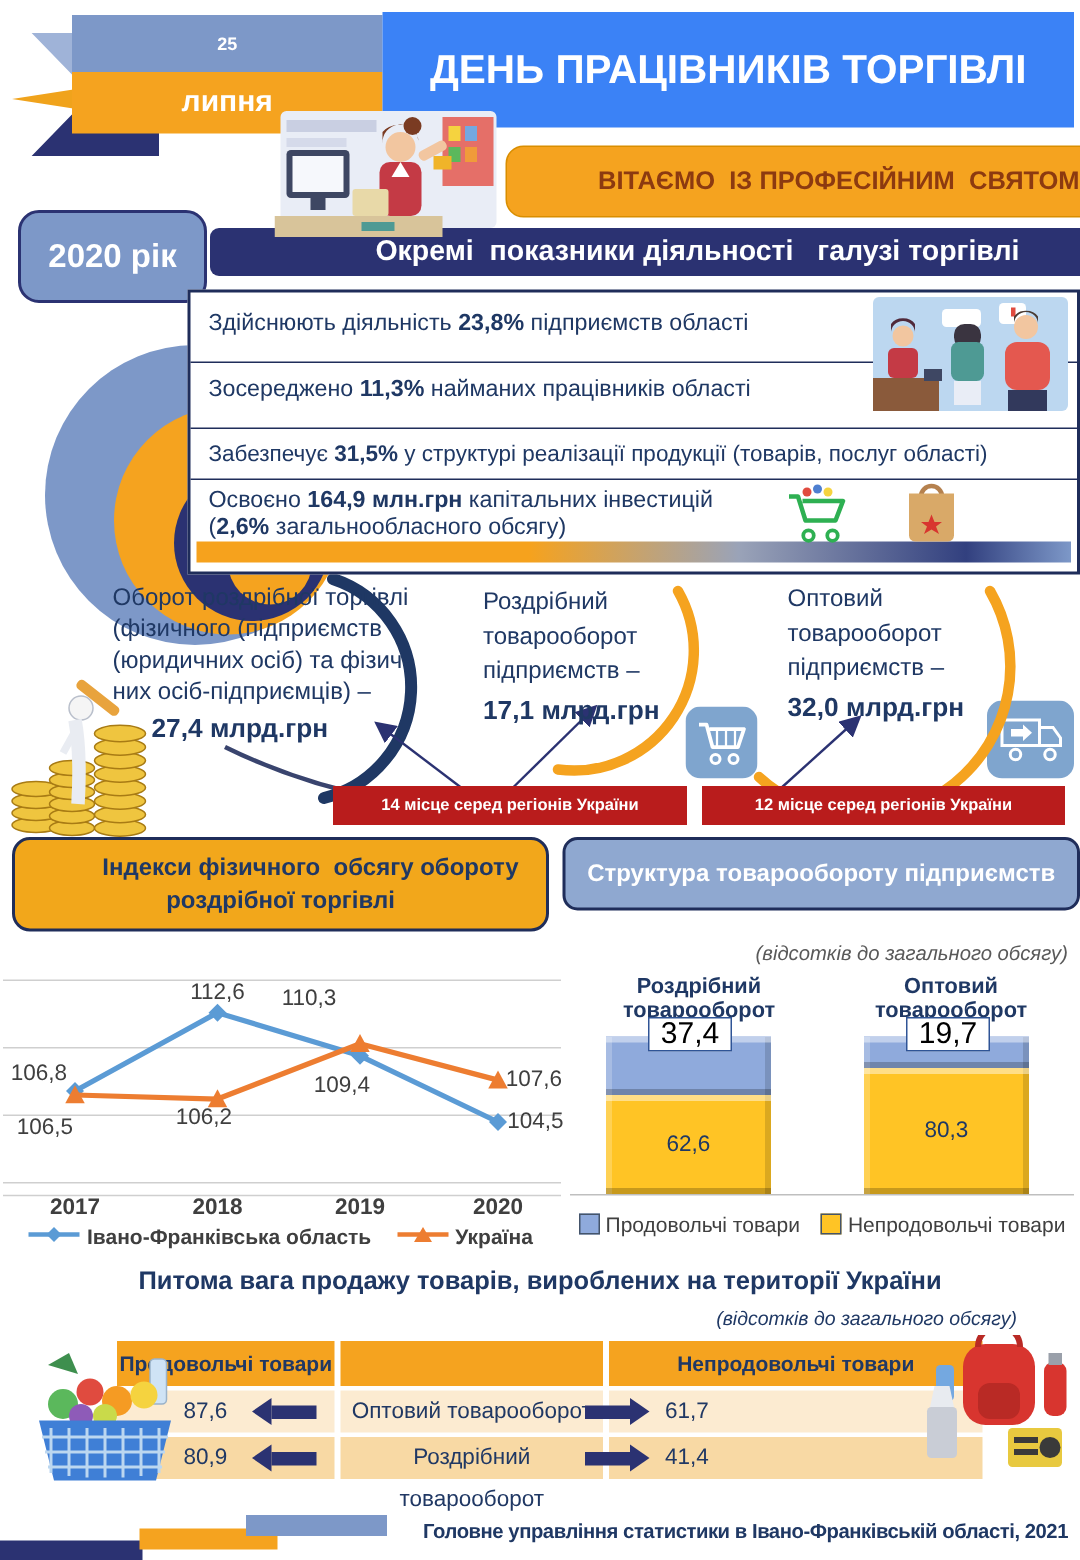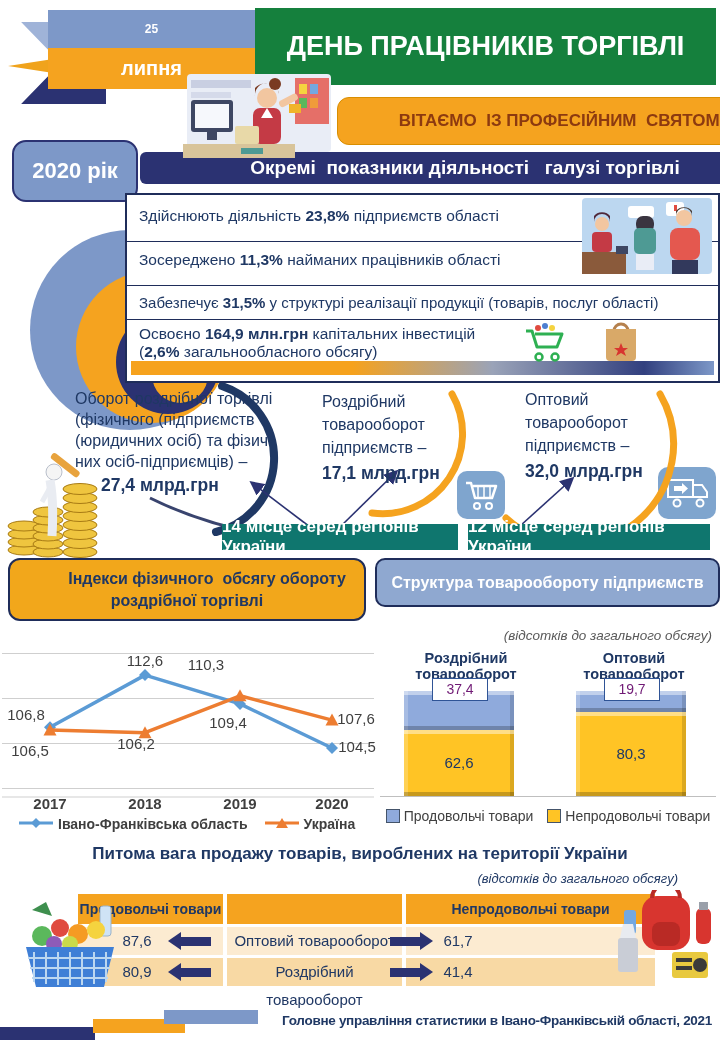--- a/index.html
+++ b/index.html
@@ -5,21 +5,21 @@
   html,body{margin:0;padding:0;background:#fff;}
   #page{position:relative;width:720px;height:1040px;overflow:hidden;background:#fff;
         font-family:"Liberation Sans",sans-serif;color:#1F3864;}
   .abs{position:absolute;}
   .ws-pre{white-space:pre;padding-left:40px;}
   
   .bar-day{left:48px;top:10px;width:207px;height:38px;background:#7D98C8;color:#fff;
            font-weight:bold;font-size:12px;text-align:center;line-height:38px;}
   .bar-month{left:48px;top:48px;width:207px;height:41px;background:#F5A31F;color:#fff;
            font-weight:bold;font-size:20px;text-align:center;line-height:41px;}
-  .title-box{left:255px;top:8px;width:461px;height:77px;background:#15803d;color:#fff;
+  .title-box{left:255px;top:8px;width:461px;height:77px;background:#3b82f6;color:#fff;
            font-weight:bold;font-size:27px;display:flex;align-items:center;justify-content:center;}
   .banner{left:337px;top:97px;width:368px;height:46px;background:#F5A31F;border:1px solid #D98E00;
            border-radius:12px;color:#8C3A10;font-weight:bold;font-size:17px;
            display:flex;align-items:center;justify-content:center;}
   .section-bar{left:140px;top:152px;width:570px;height:32px;background:#2B3272;border-radius:6px;
            color:#fff;font-weight:bold;font-size:19px;display:flex;align-items:center;justify-content:center;}
   .year-badge{left:12px;top:140px;width:122px;height:58px;background:#7D98C8;border:2px solid #2B3272;
            border-radius:14px;color:#fff;font-weight:bold;font-size:22px;display:flex;align-items:center;justify-content:center;}
   
   .circ{position:absolute;border-radius:50%;}
@@ -34,22 +34,22 @@
   .sep{position:absolute;left:0;width:100%;height:1px;background:#1F2D5A;}
   .grad-bar{position:absolute;left:4px;right:4px;top:166px;height:14px;
      background:linear-gradient(90deg,#F6A21D 0%,#F6A21D 38%,#9AA3B8 62%,#32407F 88%,#7D98C8 100%);}
   
   .tb{position:absolute;color:#1F3864;font-size:16px;line-height:21px;z-index:3;}
   .tb .val{font-weight:bold;font-size:17.5px;margin-top:3px;}
   .tb1{left:75px;top:388px;width:238px;}
   .tb1 .val{padding-left:26px;}
   .tb2{left:322px;top:390px;width:140px;line-height:23px;}
   .tb3{left:525px;top:388px;width:145px;line-height:23px;}
-  .rank-badge{position:absolute;height:26px;background:#0f766e;color:#fff;font-weight:bold;
-     font-size:17px;display:flex;align-items:center;justify-content:center;z-index:4;}
+  .rank-badge{position:absolute;height:26px;background:#b91c1c;color:#fff;font-weight:bold;
+     font-size:11px;display:flex;align-items:center;justify-content:center;z-index:4;}
   .rb1{left:222px;top:524px;width:236px;}
   .rb2{left:468px;top:524px;width:242px;}
   
   .lchart-title{left:8px;top:558px;width:354px;height:59px;background:#F2A71B;border:2px solid #1F2D5A;
      border-radius:12px;color:#203864;font-weight:bold;font-size:16px;text-align:center;
      display:flex;flex-direction:column;justify-content:center;line-height:1.35;}
   .rchart-title{left:375px;top:558px;width:341px;height:45px;background:#8FA8D0;border:2px solid #1F2D5A;
      border-radius:10px;color:#fff;font-weight:bold;font-size:16px;display:flex;align-items:center;justify-content:center;}
   .lchart-sub{left:118px;top:619px;width:247px;text-align:right;color:#C55A11;font-style:italic;
      font-size:13.5px;line-height:16px;}
@@ -60,21 +60,21 @@
   .line-legend{left:18px;top:816px;width:352px;display:flex;gap:16px;align-items:center;}
   .legend-item{display:flex;align-items:center;gap:4px;font-size:14px;font-weight:bold;color:#3F3F3F;}
   
   .bar-block{left:380px;top:646px;width:336px;height:192px;}
   .bar-hdr{position:absolute;top:4px;font-weight:bold;font-size:14.5px;color:#1F3864;text-align:center;}
   .bh1{left:0px;width:172px;} .bh2{left:172px;width:164px;}
   .seg{position:absolute;box-shadow:inset 0 4px 0 rgba(255,255,255,.45), inset 0 -4px 0 rgba(0,0,0,.22),
        inset 4px 0 0 rgba(255,255,255,.22), inset -4px 0 0 rgba(0,0,0,.14);}
   .bar-axis{position:absolute;left:0;top:150px;width:336px;height:1px;background:#BFBFBF;}
   .val-box{position:absolute;width:54px;height:21px;background:#fff;border:1.5px solid #2F5496;
-     color:#701a75;font-size:14px;text-align:center;line-height:21px;z-index:3;}
+     color:#000000;font-size:20px;text-align:center;line-height:21px;z-index:3;}
   .bar-lbl{position:absolute;color:#1F3864;font-size:15px;text-align:center;z-index:2;}
   .bar-legend{position:absolute;left:0;top:162px;width:336px;display:flex;justify-content:center;gap:14px;}
   .sw-sq{display:inline-block;width:12px;height:12px;border:1px solid #44546A;}
   
   .bt-title{left:40px;top:844px;width:640px;text-align:center;color:#1F3864;font-weight:bold;font-size:17px;}
   .bt-sub{left:430px;top:871px;width:248px;text-align:right;color:#1F3864;font-style:italic;font-size:13px;}
   .btable{left:78px;top:894px;width:577px;height:92px;}
   .tcell{position:absolute;height:30px;}
   .tc1{left:0;width:145px;} .tc2{left:149px;width:175px;} .tc3{left:328px;width:249px;}
   .thdr{background:#F5A31F;color:#203864;font-weight:bold;font-size:14px;text-align:center;line-height:30px;}

